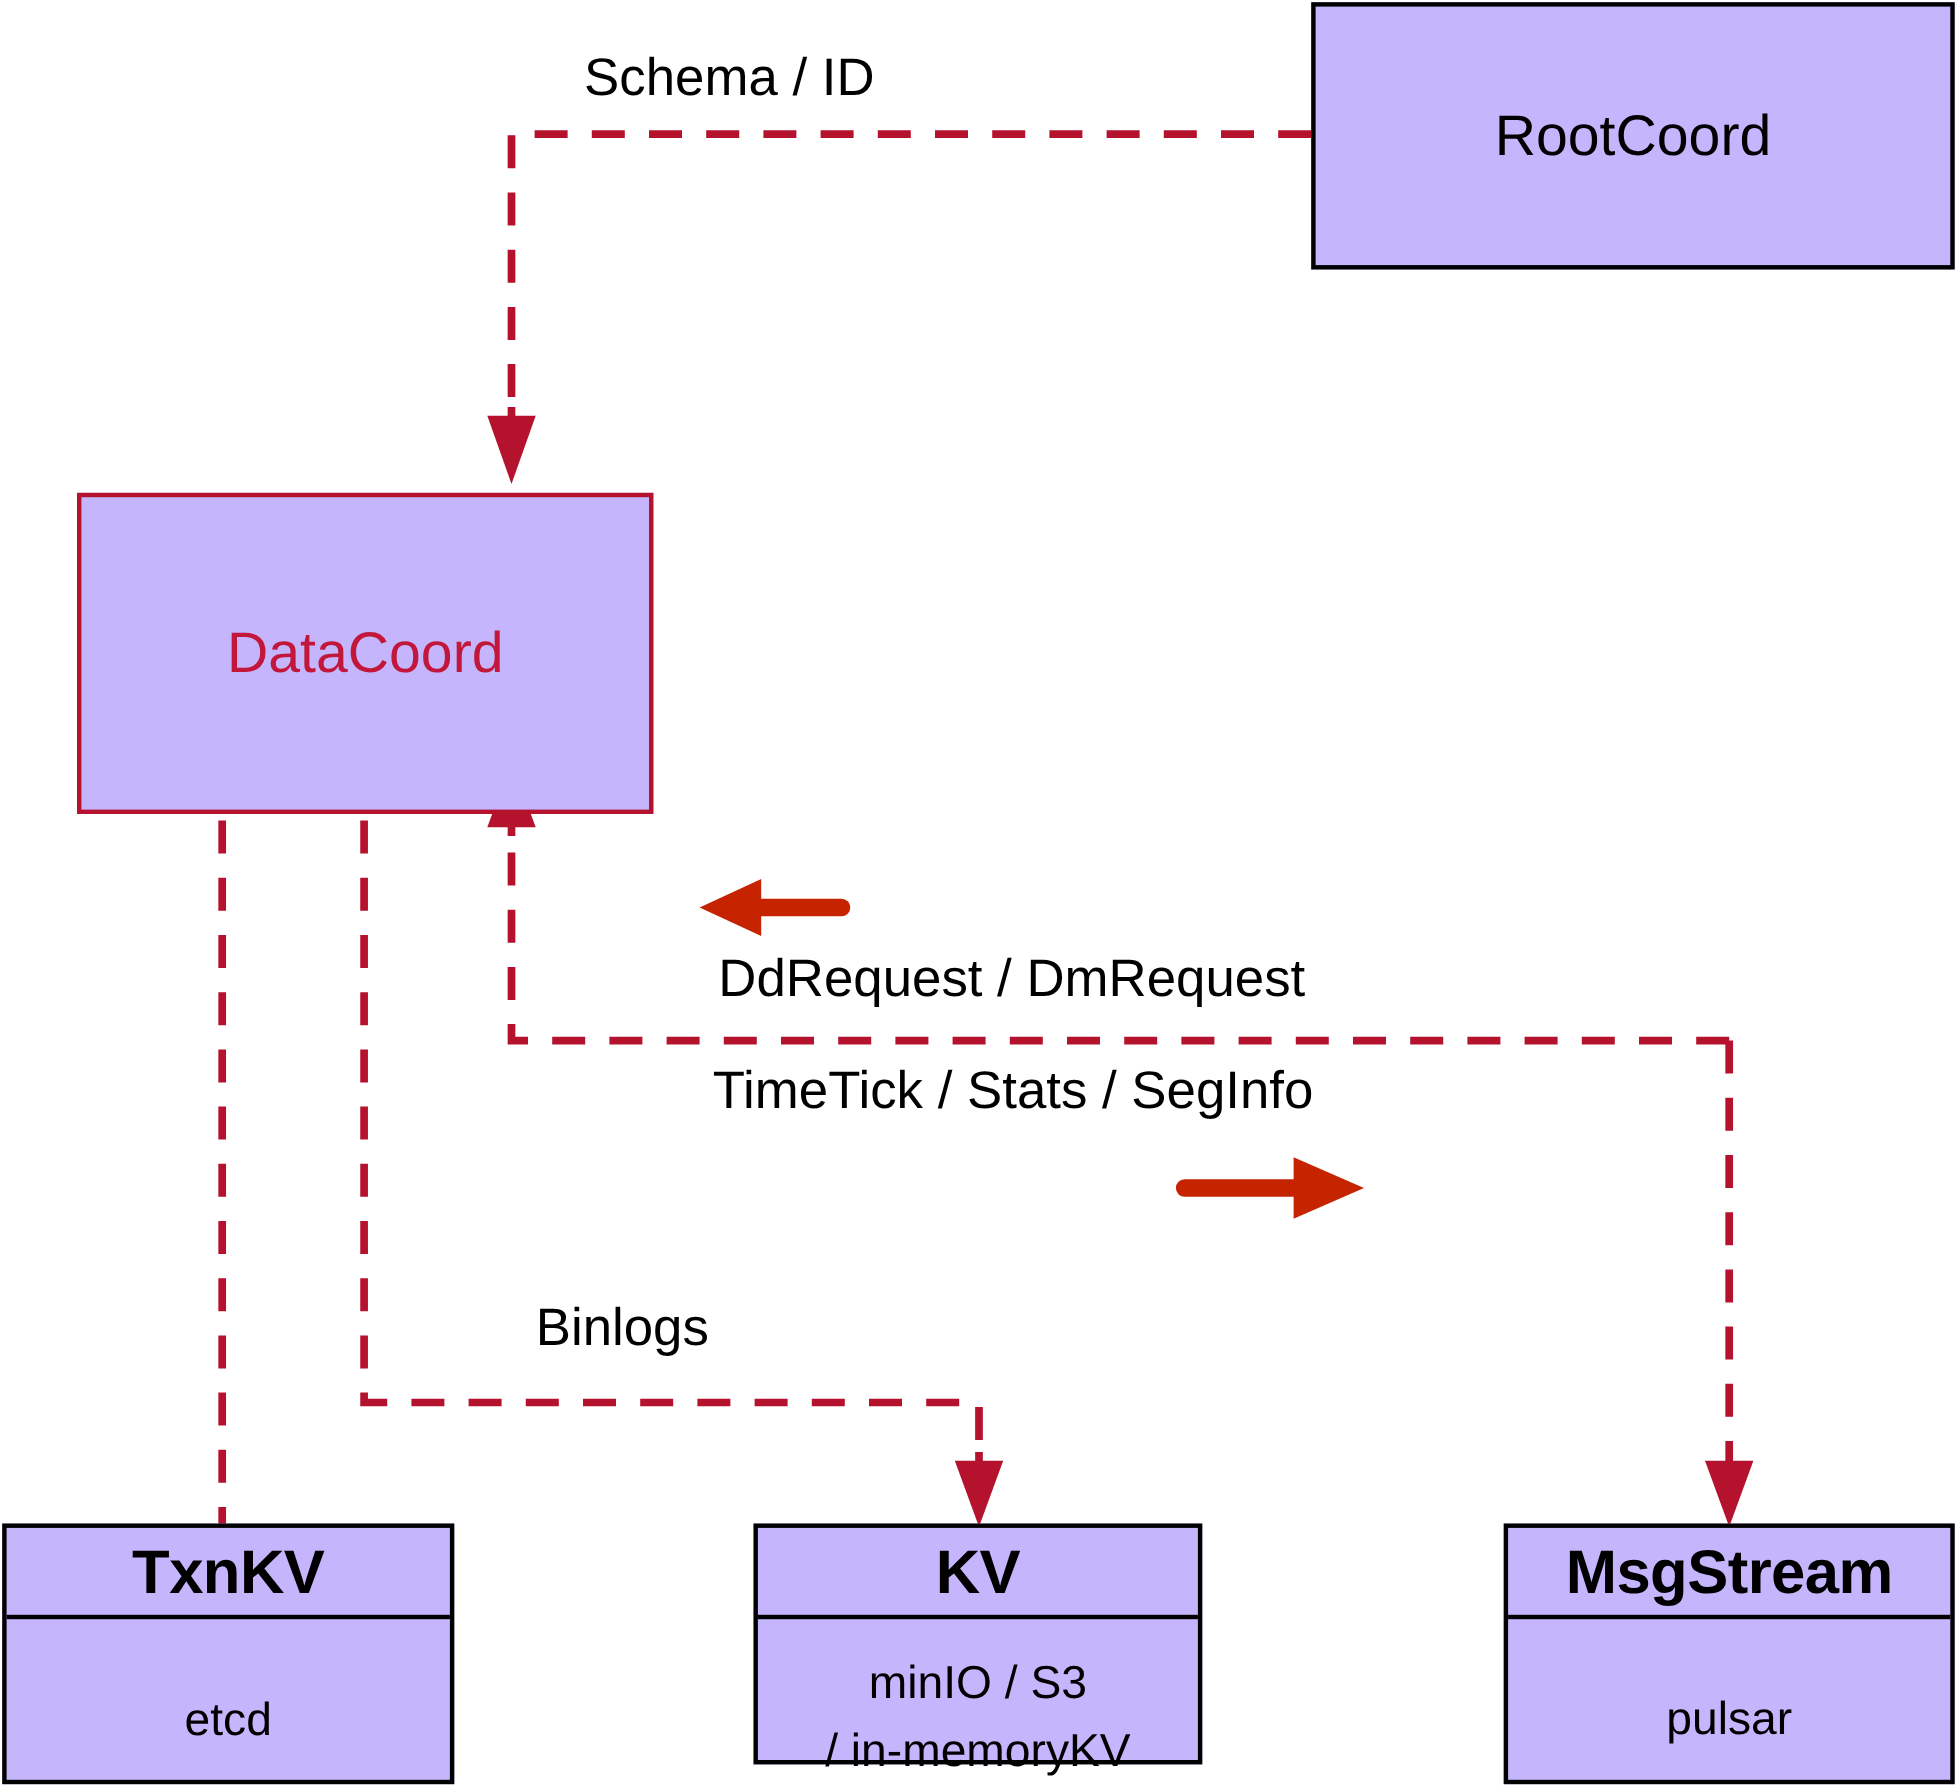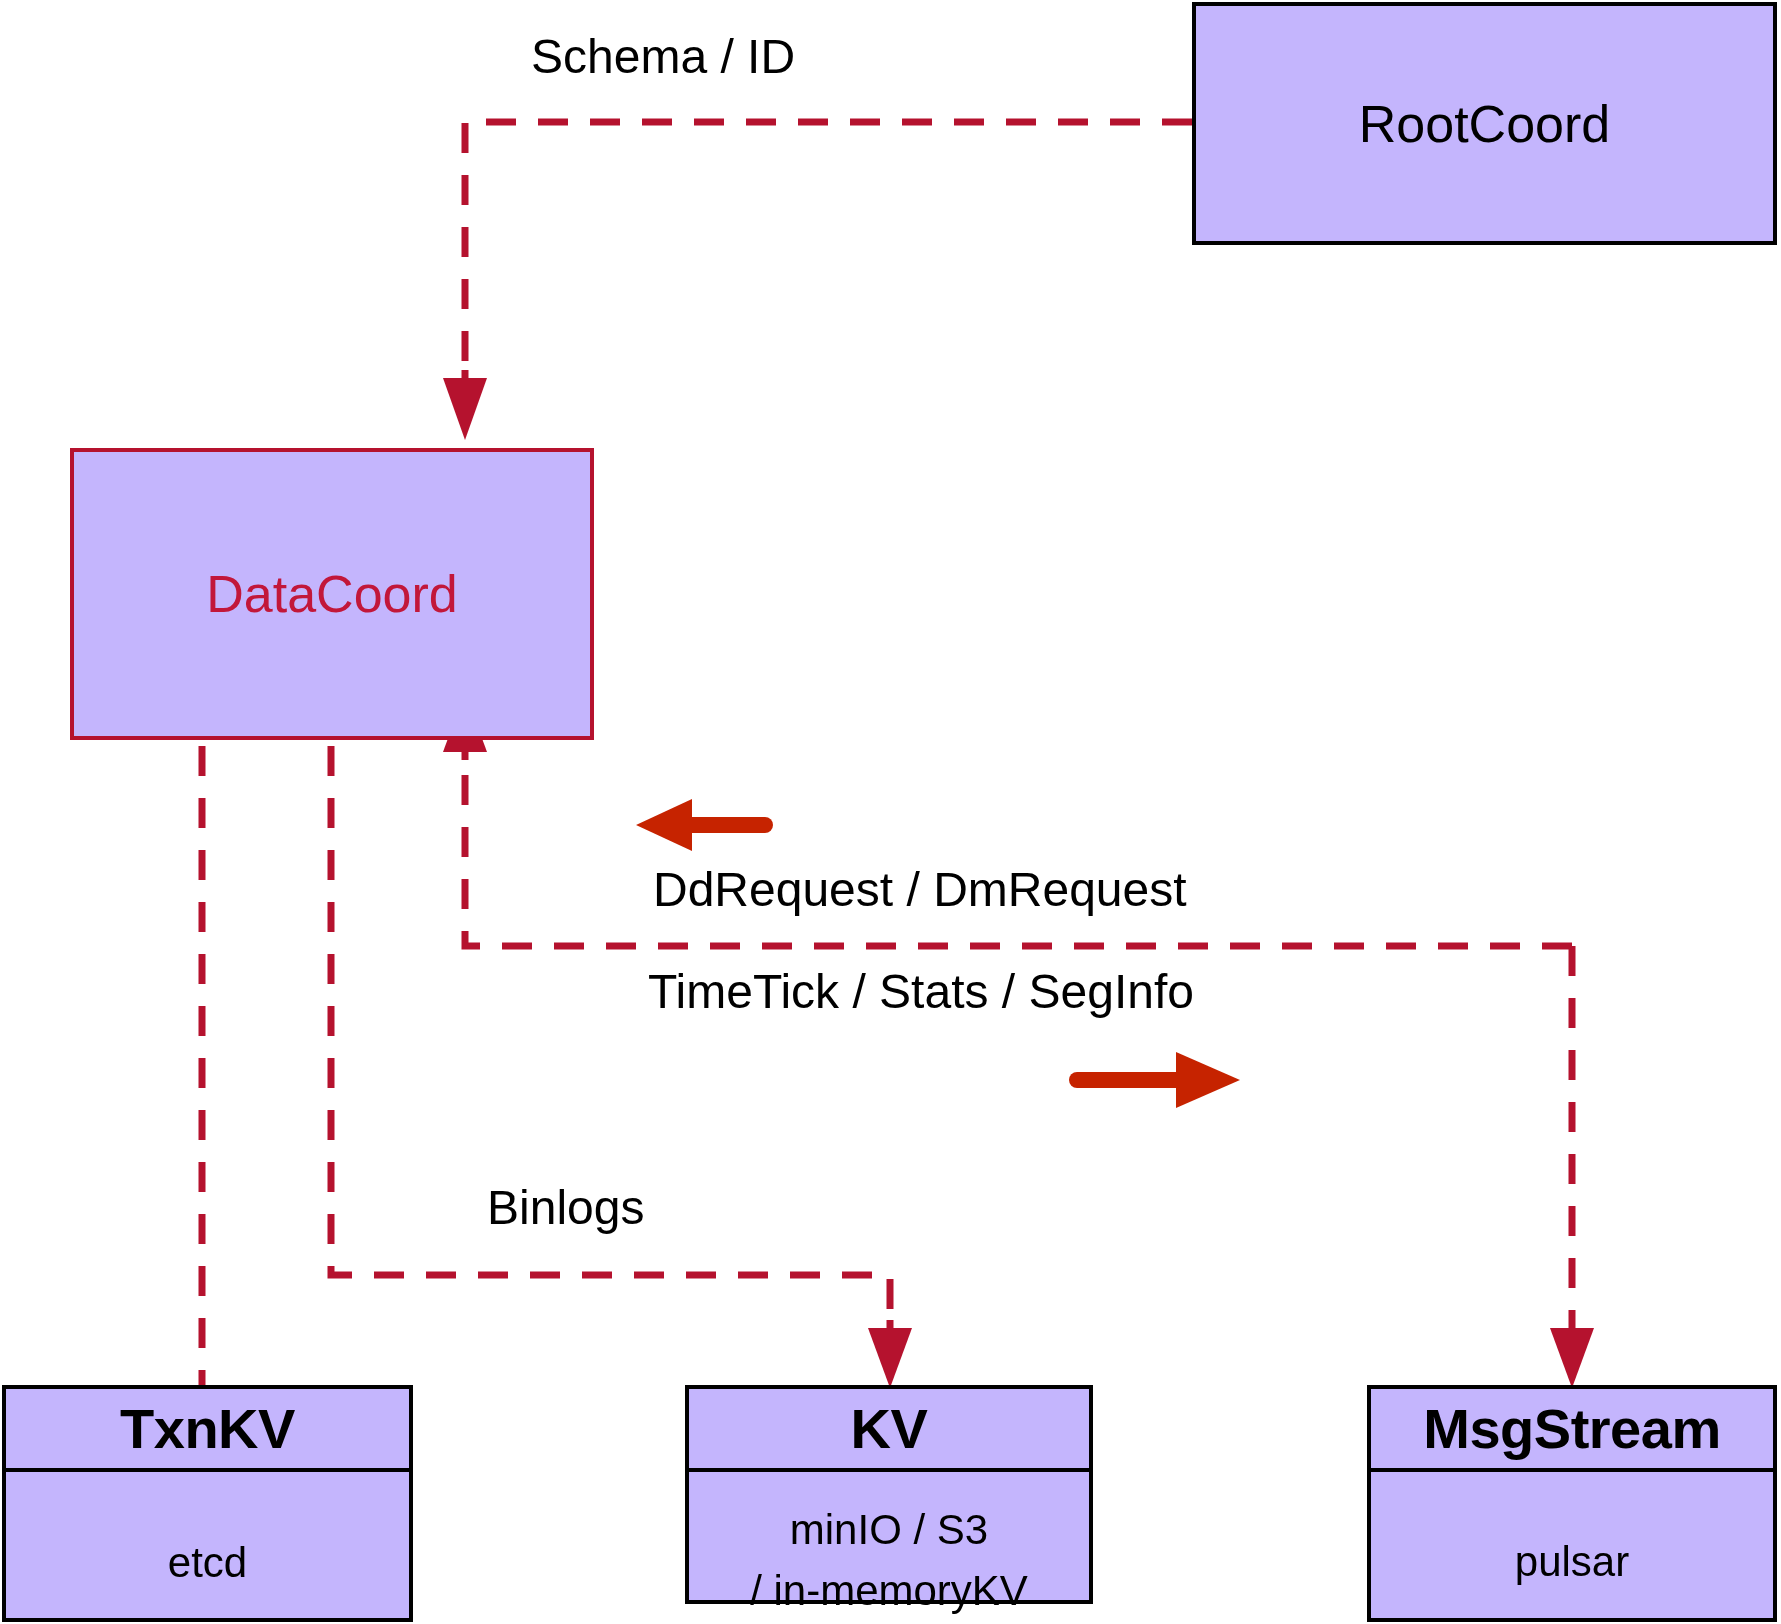--- a/index.html
+++ b/index.html
@@ -161,21 +161,21 @@
   </div>
 
   <div class="node node-black" style="left:1367px; top:1385px; width:410px; height:237px;">
     <div class="node-title" style="height:79px;">MsgStream</div>
     <div class="divider"></div>
     <div class="node-body" style="height:180px;">
       <span>pulsar</span>
     </div>
   </div>
 
-  <div class="edge-label" style="left:531px; top:29px;">Schema / ID</div>
+  <div class="edge-label" style="left:531px; top:43px;">Schema / ID</div>
 
   <div class="edge-label" style="left:653px; top:862px;">DdRequest / DmRequest</div>
 
   <div class="edge-label" style="left:648px; top:964px;">TimeTick / Stats / SegInfo</div>
 
   <div class="edge-label" style="left:487px; top:1180px;">Binlogs</div>
 
 </div>
 
 </body></html>

